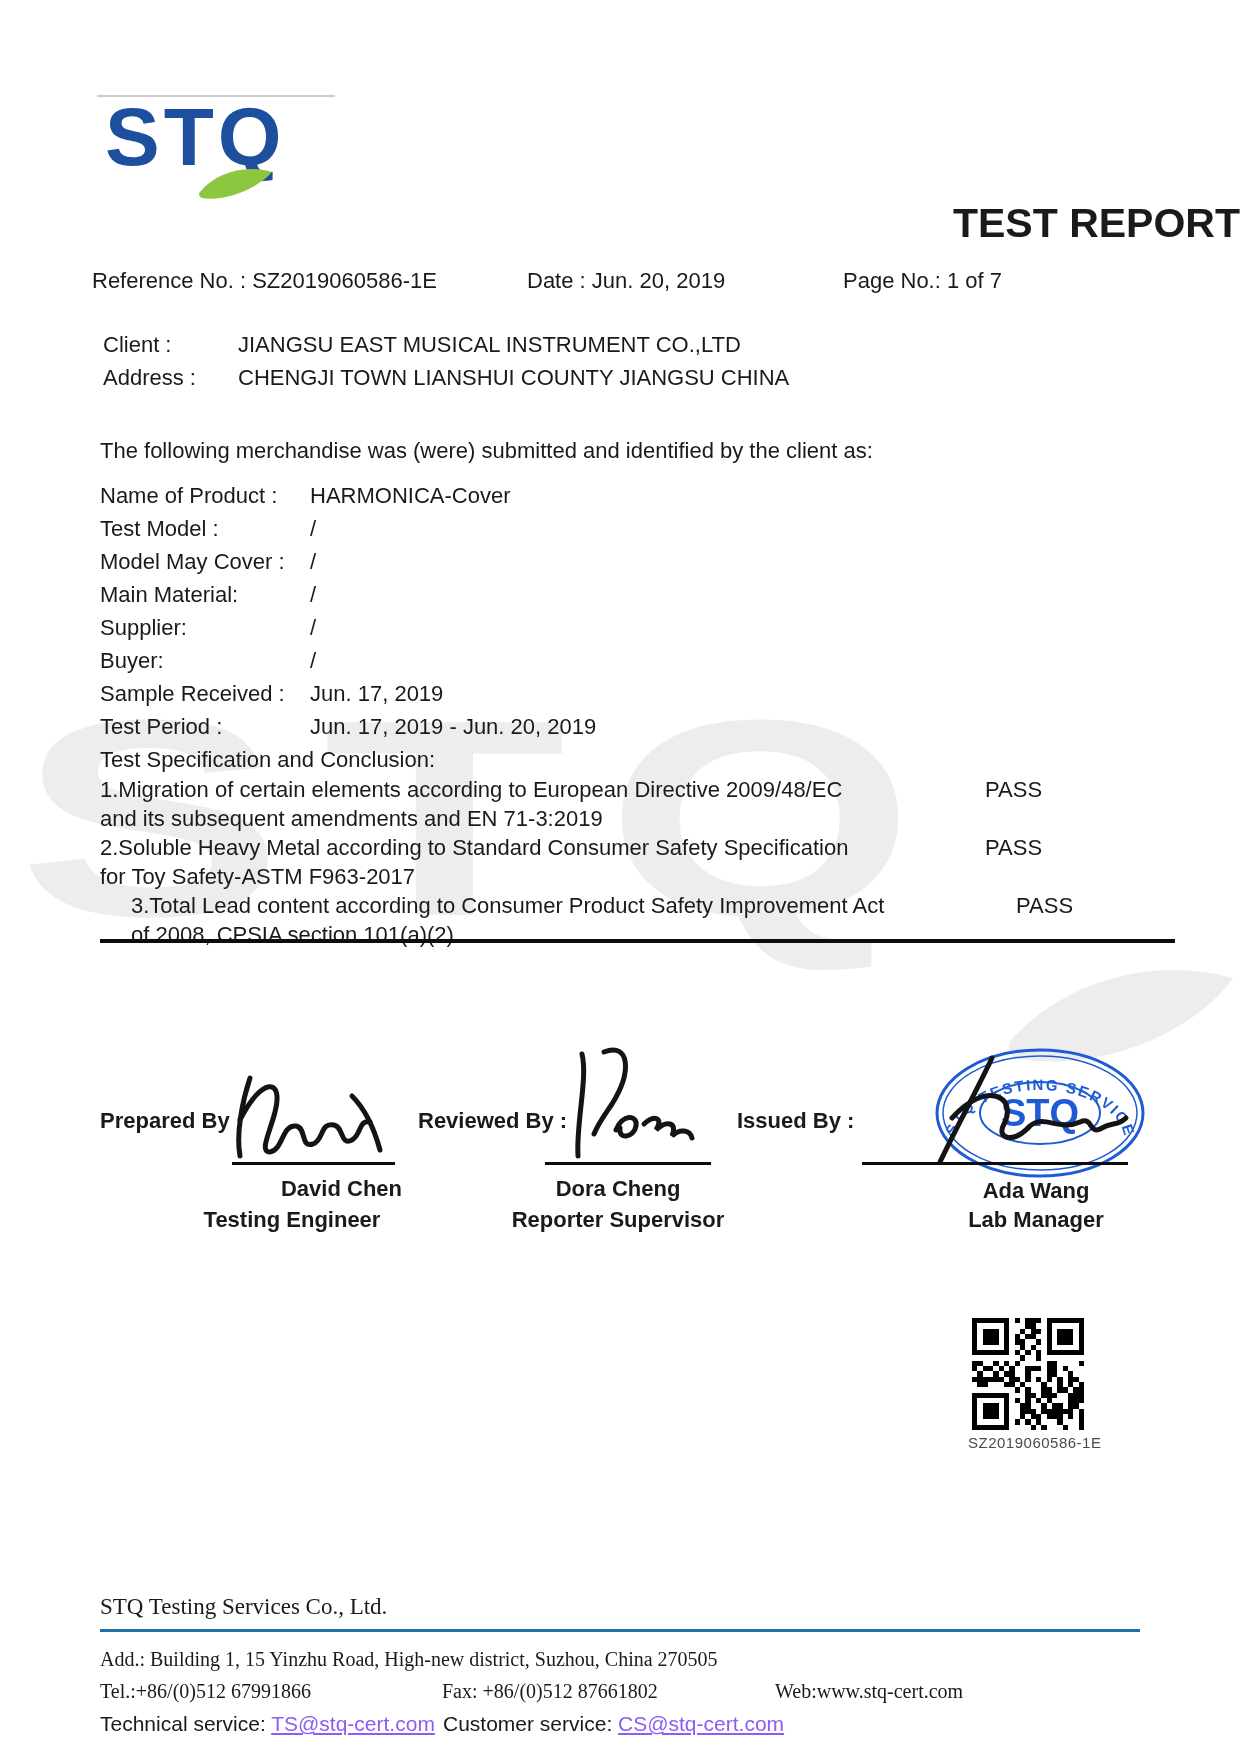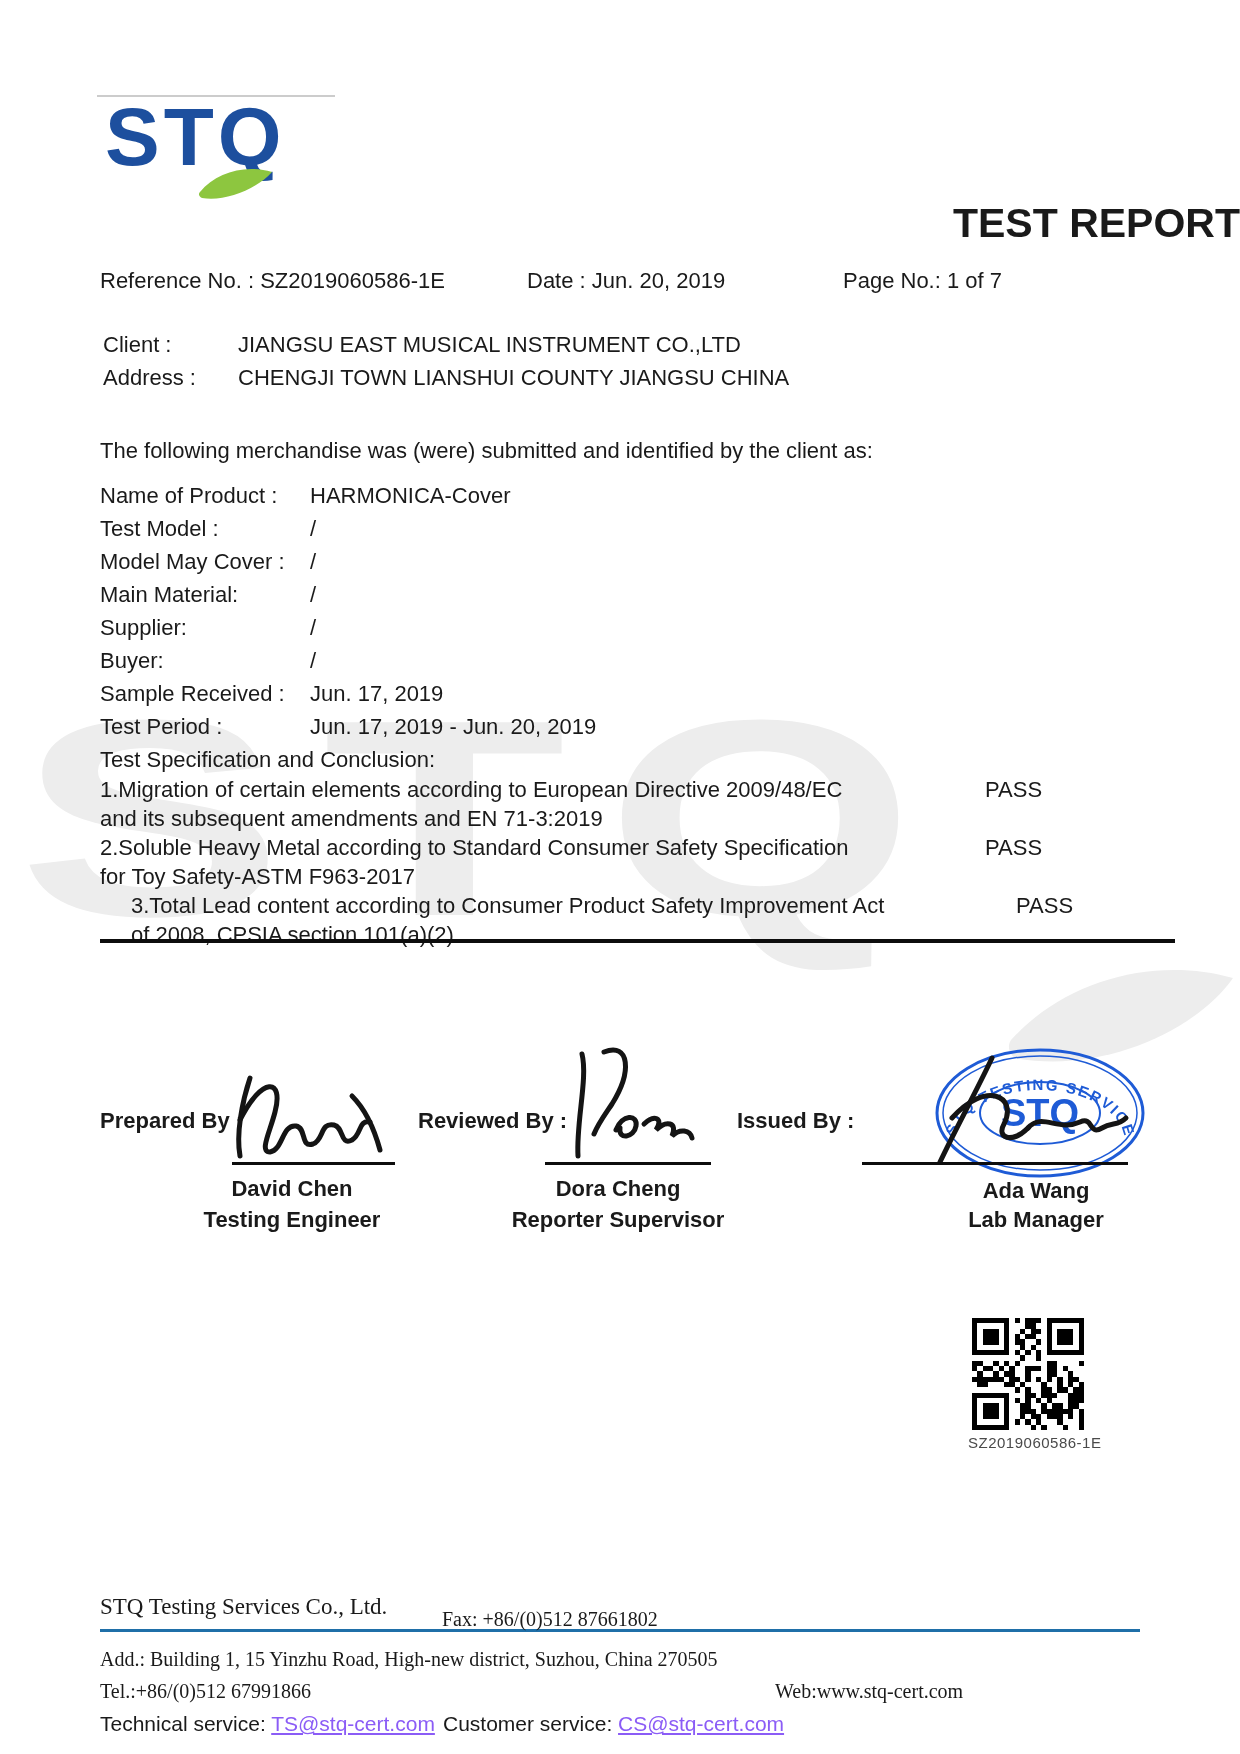--- a/index.html
+++ b/index.html
@@ -59,21 +59,21 @@
   <div class="content">
 
     <div class="abs top-rule"></div>
     <div class="abs logo-text" style="color:#1d4f9e;">STQ</div>
     <svg class="abs logo-swoosh" width="78" height="36" viewBox="0 0 78 36">
       <path d="M2 24 C 18 4, 48 -4, 74 4 C 58 22, 26 34, 4 30 C 1 28, 0 26, 2 24 Z" fill="#8dc63f"></path>
     </svg>
 
     <div class="abs report-title">TEST REPORT</div>
 
-    <div class="abs ref-row" style="left:100px;top:268px;text-align:right;">Reference No. : SZ2019060586-1E</div>
+    <div class="abs ref-row" style="left:92px;top:268px;text-align:right;">Reference No. : SZ2019060586-1E</div>
     <div class="abs ref-row" style="left:527px;top:268px;">Date : Jun. 20, 2019</div>
     <div class="abs ref-row" style="left:843px;top:268px;">Page No.: 1 of 7</div>
 
     <div class="abs body-text" style="left:103px;top:330px;width:900px;">
       <span class="row-label">Client :</span>
       <span class="client-value">JIANGSU EAST MUSICAL INSTRUMENT CO.,LTD</span>
     </div>
     <div class="abs body-text" style="left:103px;top:363px;width:900px;">
       <span class="row-label">Address :</span>
       <span class="client-value">CHENGJI TOWN LIANSHUI COUNTY JIANGSU CHINA</span>
@@ -133,21 +133,21 @@
 
     <div class="abs sig-label" style="left:100px;top:1108px;">Prepared By :</div>
     <svg class="abs sig-script" style="left:228px;top:1068px;" width="165" height="98" viewBox="0 0 165 98">
       <g fill="none" stroke="#141414" stroke-width="5" stroke-linecap="round">
         <path d="M22 10 C 14 34, 8 66, 12 88"></path>
         <path d="M12 52 C 34 8, 56 10, 47 44 C 42 64, 31 84, 42 84 C 55 82, 54 56, 68 58 C 79 60, 72 80, 85 76 C 96 72, 92 54, 106 57 C 116 59, 112 78, 124 72 C 134 66, 130 52, 142 54"></path>
         <path d="M124 28 C 136 40, 146 60, 152 82"></path>
       </g>
     </svg>
     <div class="abs sig-line" style="left:232px;top:1162px;width:163px;"></div>
-    <div class="abs sig-name" style="left:182px;top:1176px;width:220px;">David Chen</div>
+    <div class="abs sig-name" style="left:182px;top:1176px;width:220px;text-align:right;">David Chen</div>
     <div class="abs sig-role" style="left:182px;top:1207px;width:220px;">Testing Engineer</div>
 
     <div class="abs sig-label" style="left:418px;top:1108px;">Reviewed By :</div>
     <svg class="abs sig-script" style="left:552px;top:1044px;" width="155" height="120" viewBox="0 0 155 120">
       <g fill="none" stroke="#141414" stroke-width="5" stroke-linecap="round">
         <path d="M30 10 C 36 34, 24 78, 26 112"></path>
         <path d="M52 8 C 78 -2, 80 28, 60 60 C 52 72, 46 80, 42 90"></path>
         <path d="M64 86 C 70 70, 86 70, 84 82 C 82 94, 66 96, 68 84"></path>
         <path d="M92 80 C 102 70, 112 74, 104 86 C 114 76, 126 78, 120 92 C 128 84, 138 86, 140 94"></path>
       </g>
@@ -413,21 +413,21 @@
         <rect x="13" y="20" width="1" height="1" fill="#000"></rect>
         <rect x="17" y="20" width="1" height="1" fill="#000"></rect>
         <rect x="20" y="20" width="1" height="1" fill="#000"></rect>
       </svg>
     <div class="abs qr-caption">SZ2019060586-1E</div>
 
     <div class="abs footer-company">STQ Testing Services Co., Ltd.</div>
     <div class="abs footer-rule"></div>
     <div class="abs footer-serif" style="left:100px;top:1648px;">Add.: Building 1, 15 Yinzhu Road, High-new district, Suzhou, China 270505</div>
     <div class="abs footer-serif" style="left:100px;top:1680px;">Tel.:+86/(0)512 67991866</div>
-    <div class="abs footer-serif" style="left:442px;top:1608px;text-align:center;">Fax: +86/(0)512 87661802</div>
+    <div class="abs footer-serif" style="left:442px;top:1680px;text-align:center;">Fax: +86/(0)512 87661802</div>
     <div class="abs footer-serif" style="left:775px;top:1680px;">Web:www.stq-cert.com</div>
     <div class="abs footer-sans" style="left:100px;top:1712px;">
       <span>Technical service: </span><a class="mail" href="#">TS@stq-cert.com</a>
     </div>
     <div class="abs footer-sans" style="left:443px;top:1712px;">
       <span>Customer service: </span><a class="mail" href="#">CS@stq-cert.com</a>
     </div>
 
   </div>
 </div>

